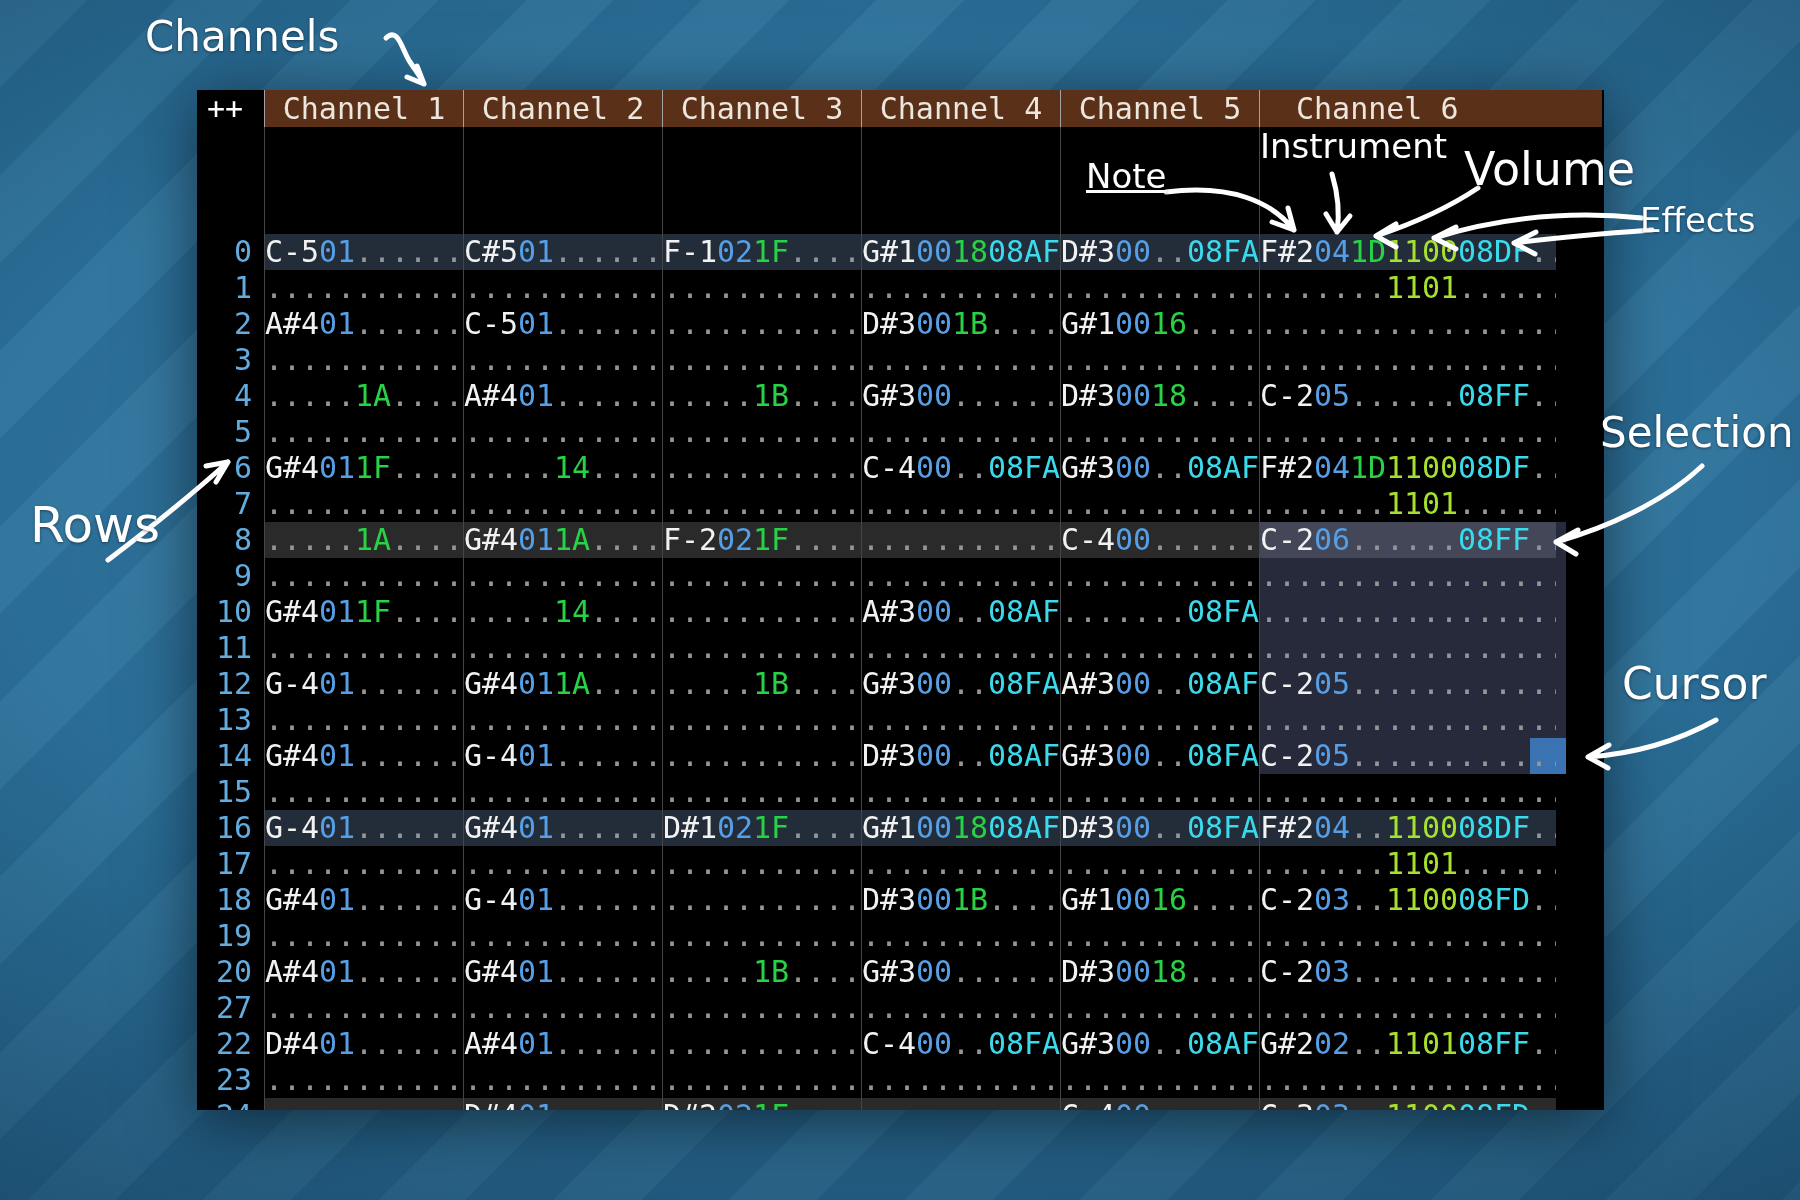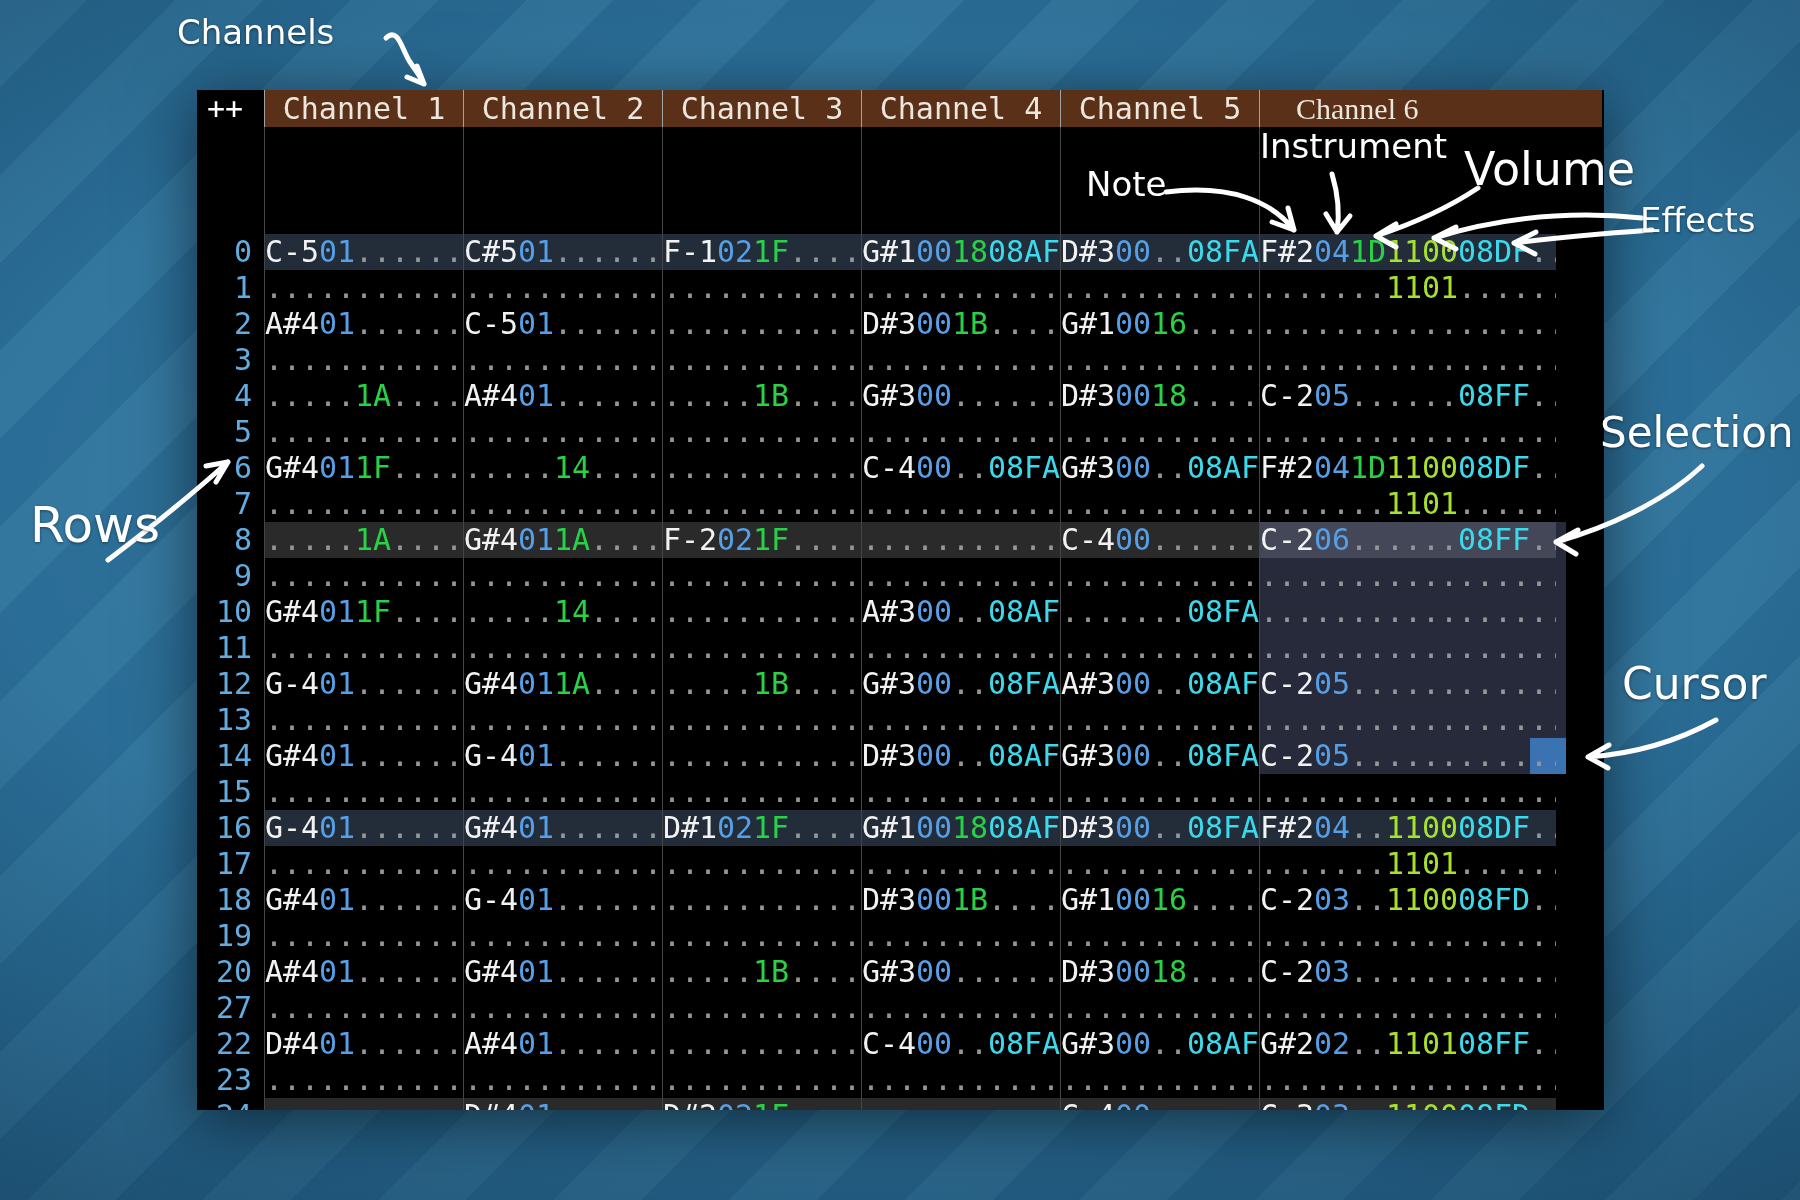--- a/index.html
+++ b/index.html
@@ -8,43 +8,43 @@
     background:repeating-linear-gradient(135deg,var(--stripe-light) 0 62px,var(--stripe-dark) 62px 124px);}
   .bg::after{content:"";position:absolute;inset:0;
     background:radial-gradient(ellipse 115% 90% at 48% 42%,rgba(255,255,255,.07) 0%,rgba(0,0,0,0) 42%,rgba(4,24,44,.58) 100%);}
   
   .tracker{position:absolute;left:197px;top:90px;width:1407px;height:1020px;
     background:var(--window-bg);overflow:hidden;box-shadow:0 10px 60px rgba(0,0,0,.55);}
   .phead{display:flex;height:37px;line-height:37px;font-size:30px;color:var(--header-text);}
   .phead .corner{width:67px;background:#000;padding-left:10px;box-sizing:border-box;color:#fff;}
   .phead .hcell{background:var(--header-bg);border-left:1px solid #a3a3a3;box-sizing:border-box;
     width:199px;text-align:center;white-space:nowrap;overflow:hidden;}
-  .phead .hcell.ch6{width:343px;text-align:left;padding-left:36px;font-family:Liberation Serif, serif;}
+  .phead .hcell.ch6{width:343px;text-align:left;padding-left:36px;}
   .grid{position:relative;font-size:30px;}
   .row{display:flex;height:36px;line-height:36px;}
   .row.spacer{height:107px;}
   .rn{width:67px;box-sizing:border-box;text-align:right;padding-right:12px;color:var(--row-num);}
   .cell{width:199px;box-sizing:border-box;border-left:1px solid var(--separator);
     white-space:nowrap;overflow:hidden;}
   .cell.ch6{width:297px;}
   .row.major .cell{background:var(--hl-major);}
   .row.minor .cell{background:var(--hl-minor);}
   .cell span{position:relative;display:inline-block;width:18px;text-align:center;}
   span.n{color:var(--note);} span.i{color:var(--inst);} span.v{color:var(--vol);}
   span.c{color:var(--fx-cyan);} span.l{color:var(--fx-lime);} span.d{color:var(--dots);}
   .sel-overlay{position:absolute;left:1063px;top:395px;width:306px;height:252px;
     background:var(--sel);}
   .cursor-block{position:absolute;left:1333px;top:611px;width:36px;height:36px;
     background:var(--cursor);}
   
   .ann{position:absolute;color:var(--annotation);font-family:"DejaVu Sans",sans-serif;
     white-space:nowrap;text-shadow:0 1px 3px rgba(0,0,0,.45);}
-  #ann-channels{left:145px;top:12px;font-size:34px;margin-left:32px;}
+  #ann-channels{left:145px;top:12px;font-size:42px;}
   #ann-rows{left:30px;top:496px;font-size:50px;}
-  #ann-note{left:1086px;top:164px;font-size:34px;}
+  #ann-note{left:1086px;top:156px;font-size:34px;text-decoration:underline;}
   #ann-instrument{left:1260px;top:126px;font-size:34px;}
   #ann-volume{left:1464px;top:142px;font-size:46px;}
   #ann-effects{left:1640px;top:200px;font-size:34px;text-align:center;}
   #ann-selection{left:1600px;top:408px;font-size:42px;}
   #ann-cursor{left:1622px;top:658px;font-size:44px;}
   svg.arrows{position:absolute;left:0;top:0;pointer-events:none;}
 </style>
 </head>
 <body>
 

